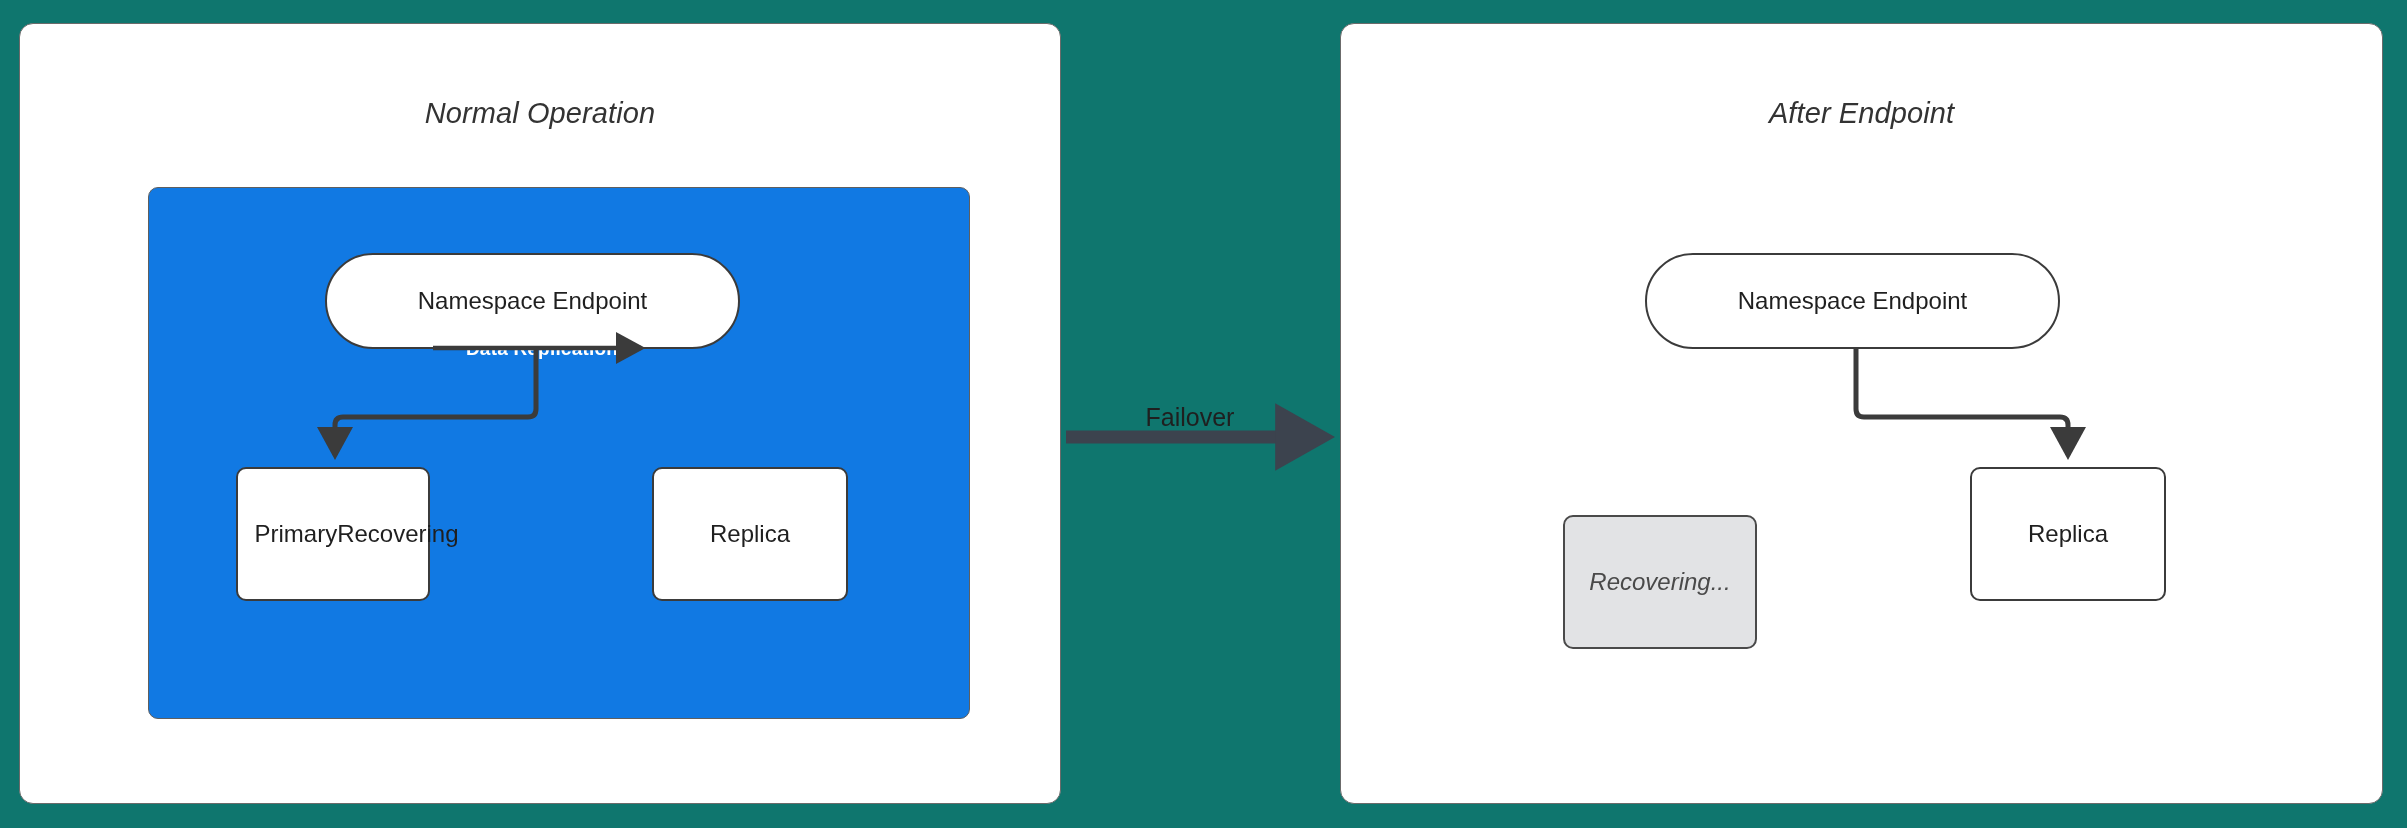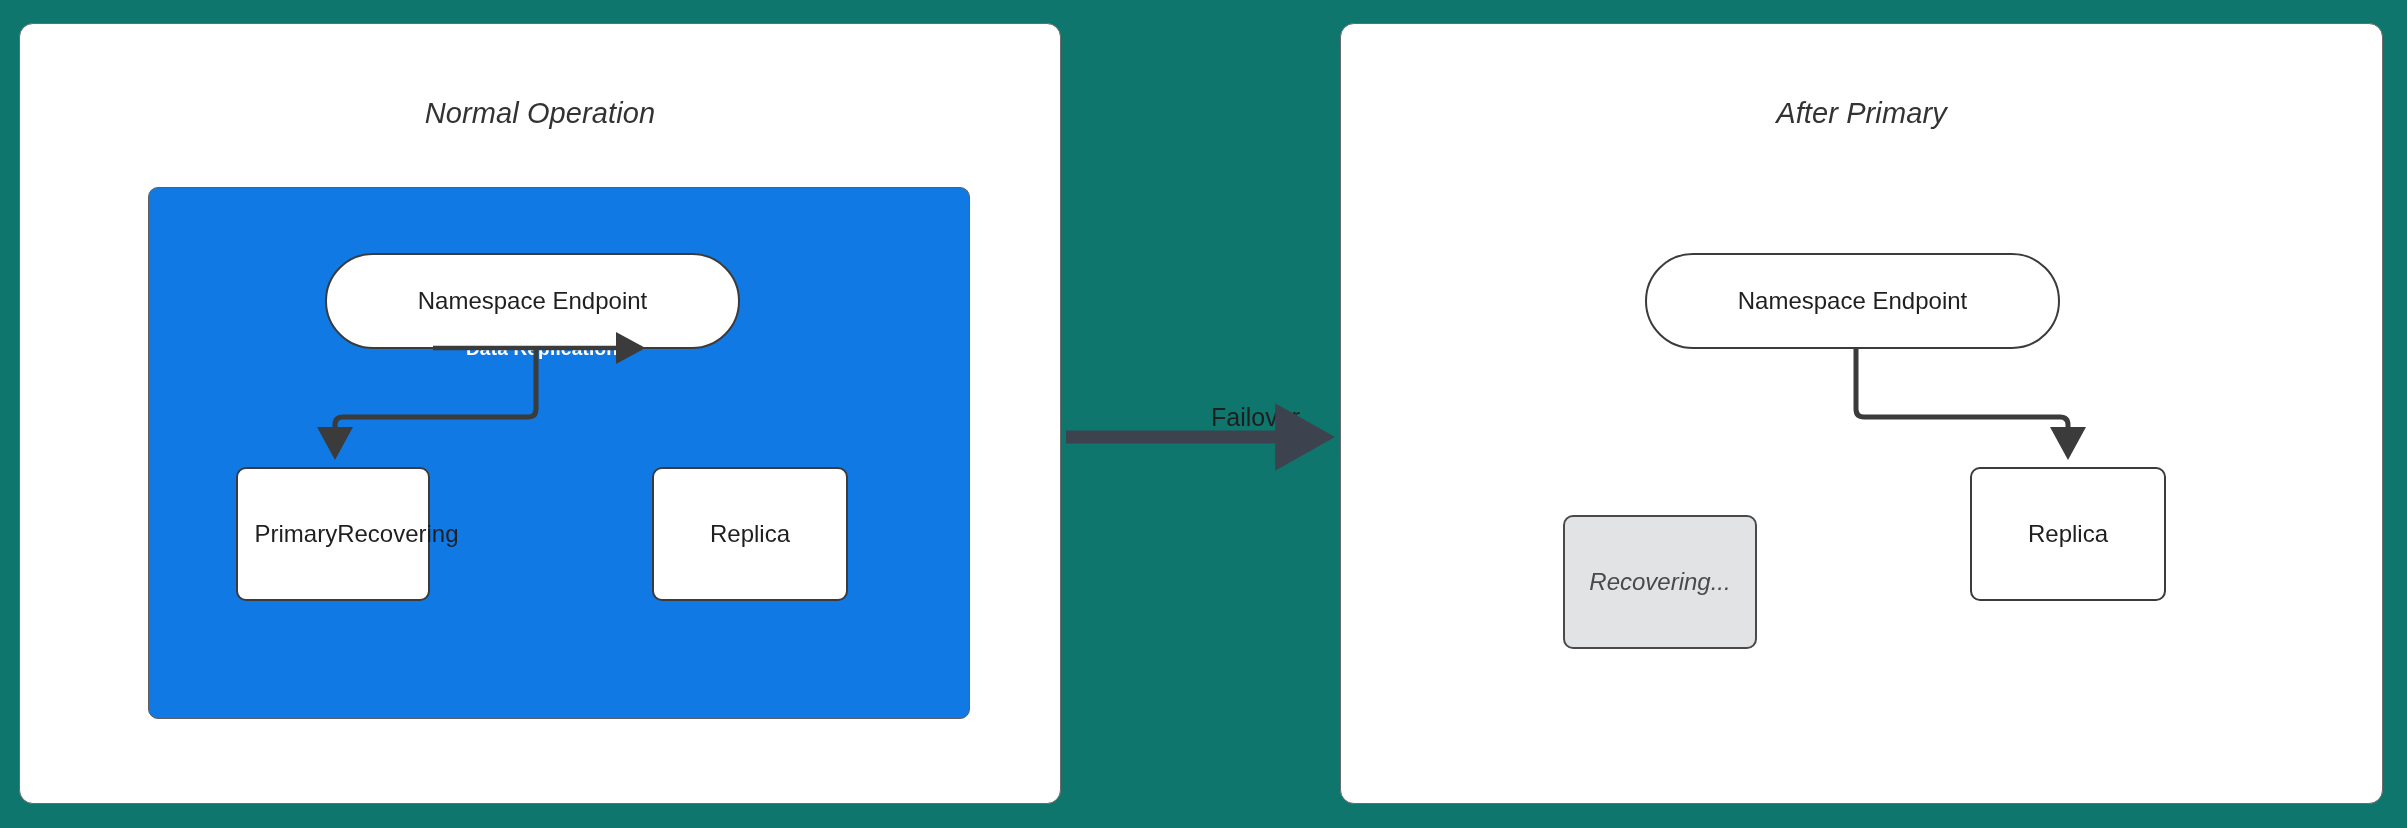--- a/index.html
+++ b/index.html
@@ -121,21 +121,21 @@
   .failover-label {
     position: absolute;
     font-size: 25px;
     color: #1f1f1f;
     white-space: nowrap;
   }
   #label-failover {
     left: 1080px;
     top: 403px;
     width: 220px;
-    text-align: right;
+    text-align: center;
   }
 </style>
 </head>
 <body>
 
 <div class="canvas">
 
   <div class="panel" id="panel-left">
     <div class="panel-title">Normal Operation</div>
 
@@ -148,21 +148,21 @@
     <span>Primary</span>
       <br>
     <span>Recovering</span>
   </div>
 
   <div class="node rect" id="node-replica-left">Replica</div>
 
   <div class="edge-label" id="label-data-replication">Data Replication</div>
 
   <div class="panel" id="panel-right">
-    <div class="panel-title">After Primary</div>
+    <div class="panel-title">After Endpoint</div>
 
   </div>
 
   <div class="node pill" id="node-endpoint-right">Namespace Endpoint</div>
 
   <div class="node rect muted" id="node-recovering">Recovering...</div>
 
   <div class="node rect" id="node-replica-right">Replica</div>
 
   <div class="failover-label" id="label-failover">Failover</div>

